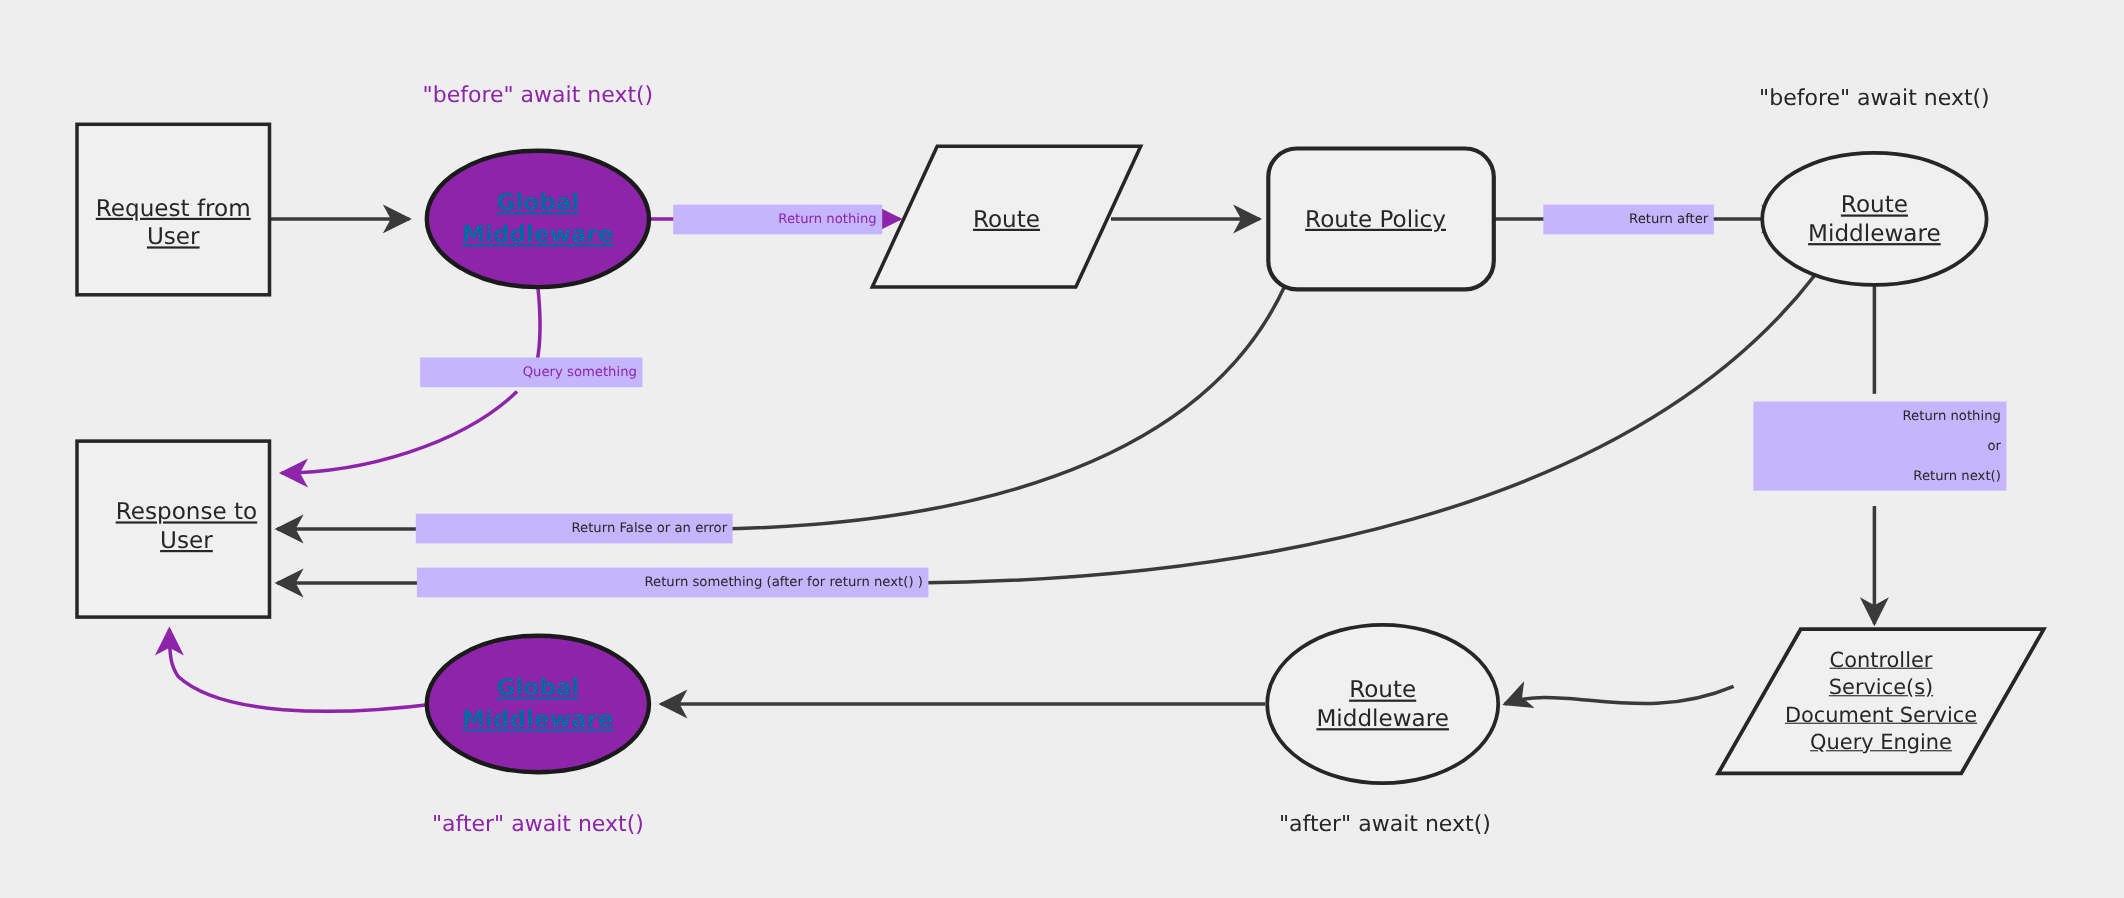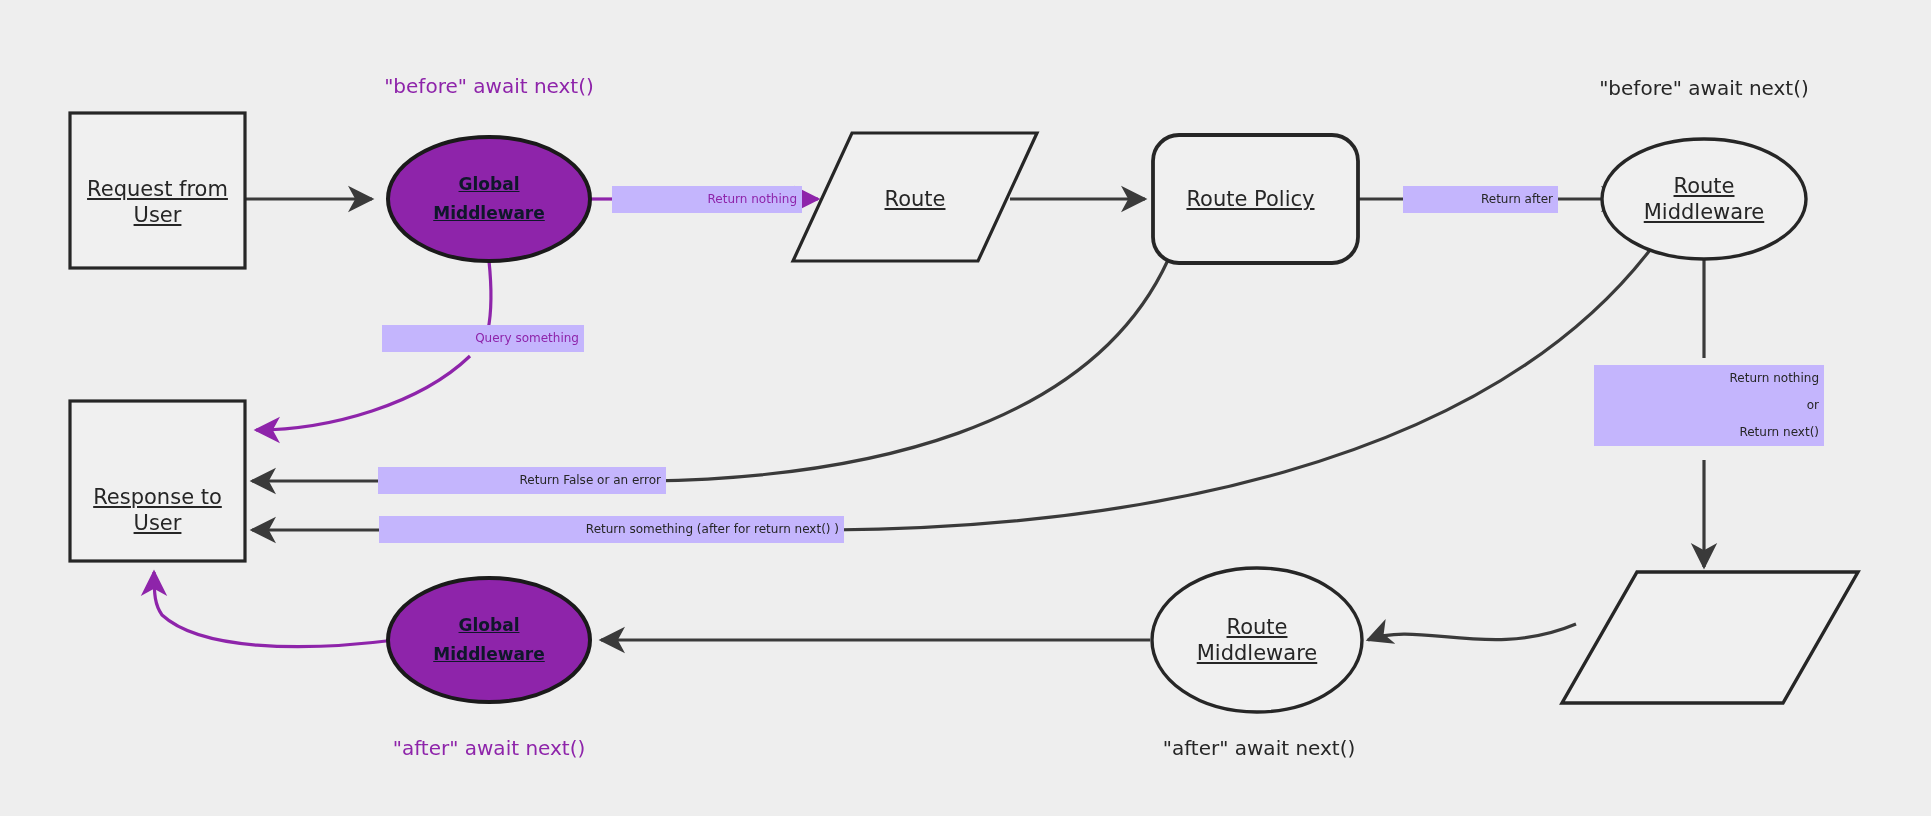--- a/index.html
+++ b/index.html
@@ -30,23 +30,23 @@
     line-height: 26px;
     pointer-events: none;
     white-space: pre-line;
     text-decoration: underline;
   }
   .node-label.small {
     font-size: 19px;
     line-height: 25px;
   }
   .node-label.onpurple {
-    color: #0f172a;
+    color: #0369a1;
     font-weight: bold;
-    font-size: 17px;
+    font-size: 21px;
     line-height: 29px;
   }
   .edge-label {
     position: absolute;
     text-align: right;
     color: #262626;
     font-size: 12px;
     line-height: 27px;
     white-space: pre-line;
     background: #c4b5fd;
@@ -138,28 +138,32 @@
   <div class="node-label onpurple" style="left:389px; top:170px; width:200px;">Global
 Middleware</div>
 
   <div class="node-label" style="left:815px; top:186px; width:200px;">Route</div>
 
   <div class="node-label" style="left:1148px; top:186px; width:205px;">Route Policy</div>
 
   <div class="node-label" style="left:1602px; top:173px; width:204px;">Route
 Middleware</div>
 
+  <div class="node-label small" style="left:1600px; top:588px; width:220px;">Controller
+Service(s)
+Document Service
+Query Engine</div>
 
   <div class="node-label" style="left:1155px; top:614px; width:204px;">Route
 Middleware</div>
 
   <div class="node-label onpurple" style="left:389px; top:611px; width:200px;">Global
 Middleware</div>
 
-  <div class="node-label" style="left:70px; top:484px; width:175px;">Response to
+  <div class="node-label" style="left:70px; top:452px; width:175px;padding-left:12px;">Response to
 User</div>
 
   <div class="edge-label purple" style="left:612px; top:186px; width:180px;">Return nothing</div>
 
   <div class="edge-label purple" style="left:382px; top:325px; width:192px;">Query something</div>
 
   <div class="edge-label" style="left:1403px; top:186px; width:145px;">Return after</div>
 
   <div class="edge-label" style="left:378px; top:467px; width:278px;">Return False or an error</div>
 

